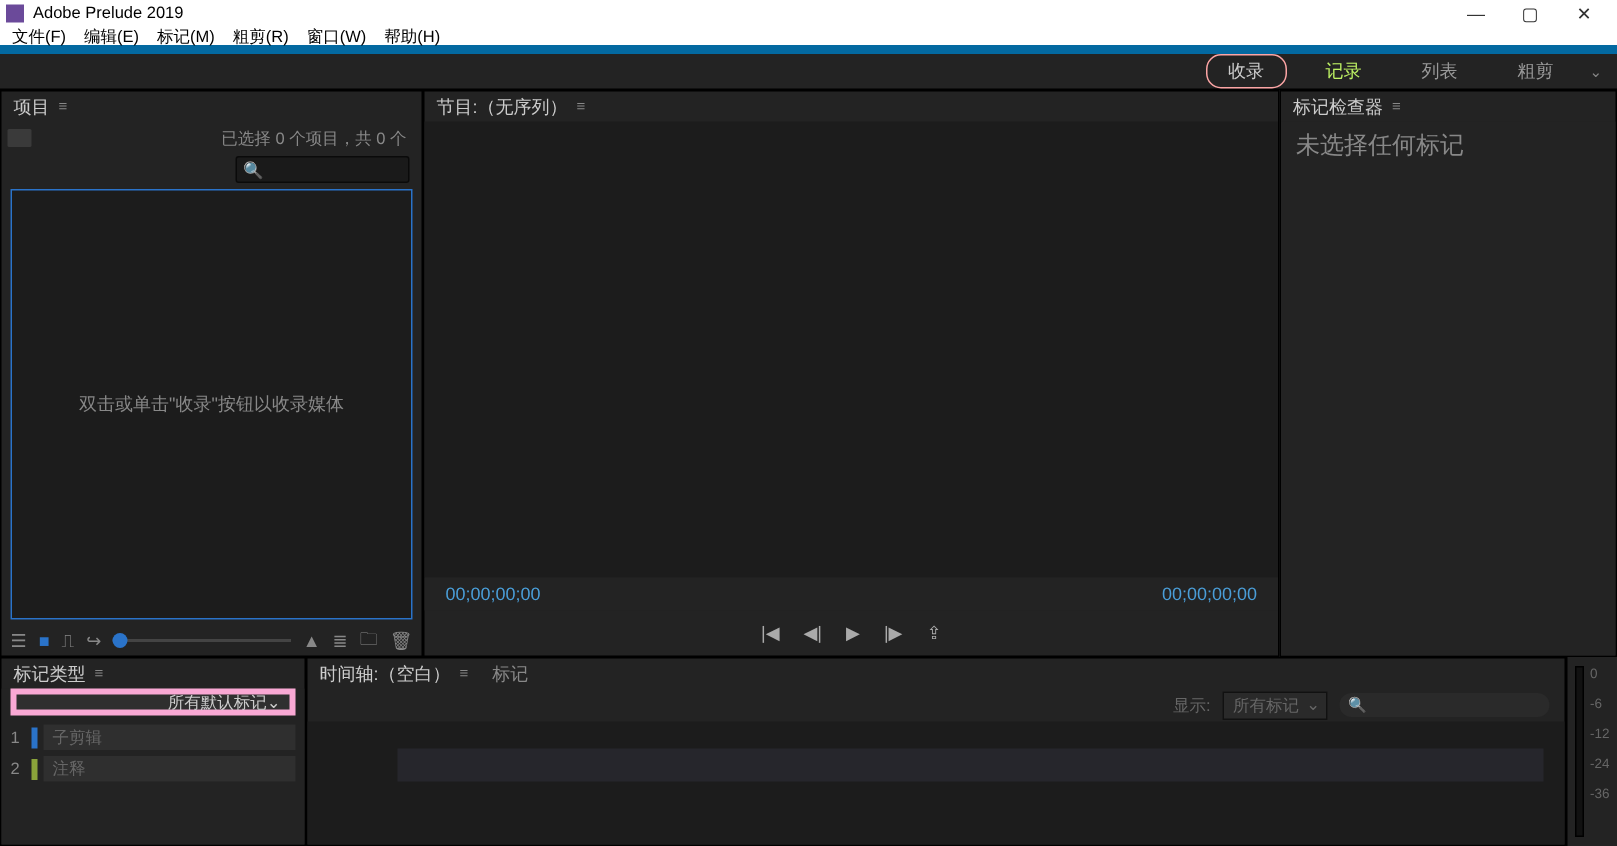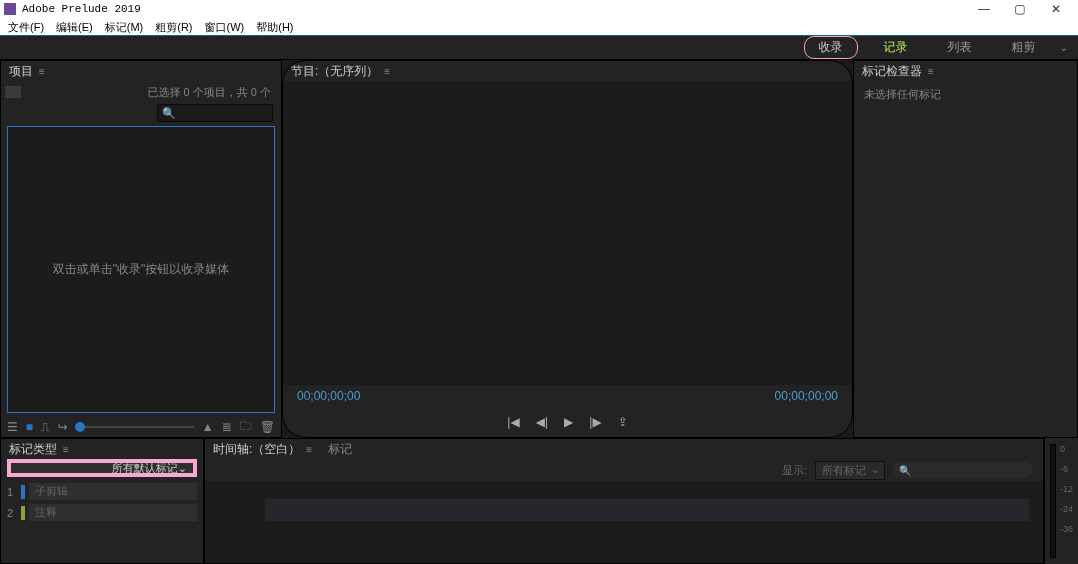--- a/index.html
+++ b/index.html
@@ -21,31 +21,31 @@
   display: flex;
   align-items: center;
   padding: 0 4px;
   font-size: 11px;
 }
 .titlebar .logo {
   width: 12px; height: 12px;
   background: #6b4a9a;
   margin-right: 6px;
 }
-.titlebar .title { flex: 1; font-family: Liberation Mono, monospace; }
+.titlebar .title { flex: 1; }
 .titlebar .winbtn { width: 36px; text-align: center; color: #333; cursor: default; font-size: 12px; }
 .menubar {
   height: 18px;
   background: #ffffff;
   color: #000;
   display: flex;
-  align-items: flex-end;
+  align-items: center;
   padding: 0 2px;
   font-size: 11px;
-  border-bottom: 1px solid #0369a1;
+  border-bottom: 6px solid #0369a1;
 }
 .menubar .menuitem { padding: 0 6px; cursor: default; }
 .darkbar {
   height: 24px;
   background: #232323;
   display: flex;
   align-items: center;
   justify-content: flex-end;
   padding: 0 10px;
   border-bottom: 1px solid #000;
@@ -134,21 +134,21 @@
   background: #444;
   position: relative;
 }
 .project-footer .slider-thumb {
   position: absolute;
   left: 0; top: -4px;
   width: 10px; height: 10px;
   border-radius: 50%;
   background: #2a73c9;
 }
-.program { flex: 1; border-radius: 24px; }
+.program { flex: 1; }
 .program-body {
   flex: 1;
   background: #1c1c1c;
   margin: 0;
 }
 .program-timecodes {
   display: flex;
   justify-content: space-between;
   padding: 4px 14px;
   color: #4a9ed8;
@@ -162,21 +162,21 @@
   justify-content: center;
   gap: 16px;
   color: #aaa;
 }
 .program-controls .ctrl { cursor: default; font-size: 12px; }
 .marker-insp { width: 225px; }
 .marker-insp-body {
   flex: 1;
   padding: 6px 10px;
   color: #888;
-  font-size: 11px;
+  font-size: 16px;
   background: #232323;
 }
 .lower {
   height: 126px;
   display: flex;
 }
 .marker-type { width: 204px; }
 .marker-type-body { flex:1; background:#232323; padding: 0; }
 .marker-select {
   margin: 0px 6px 4px 6px;

